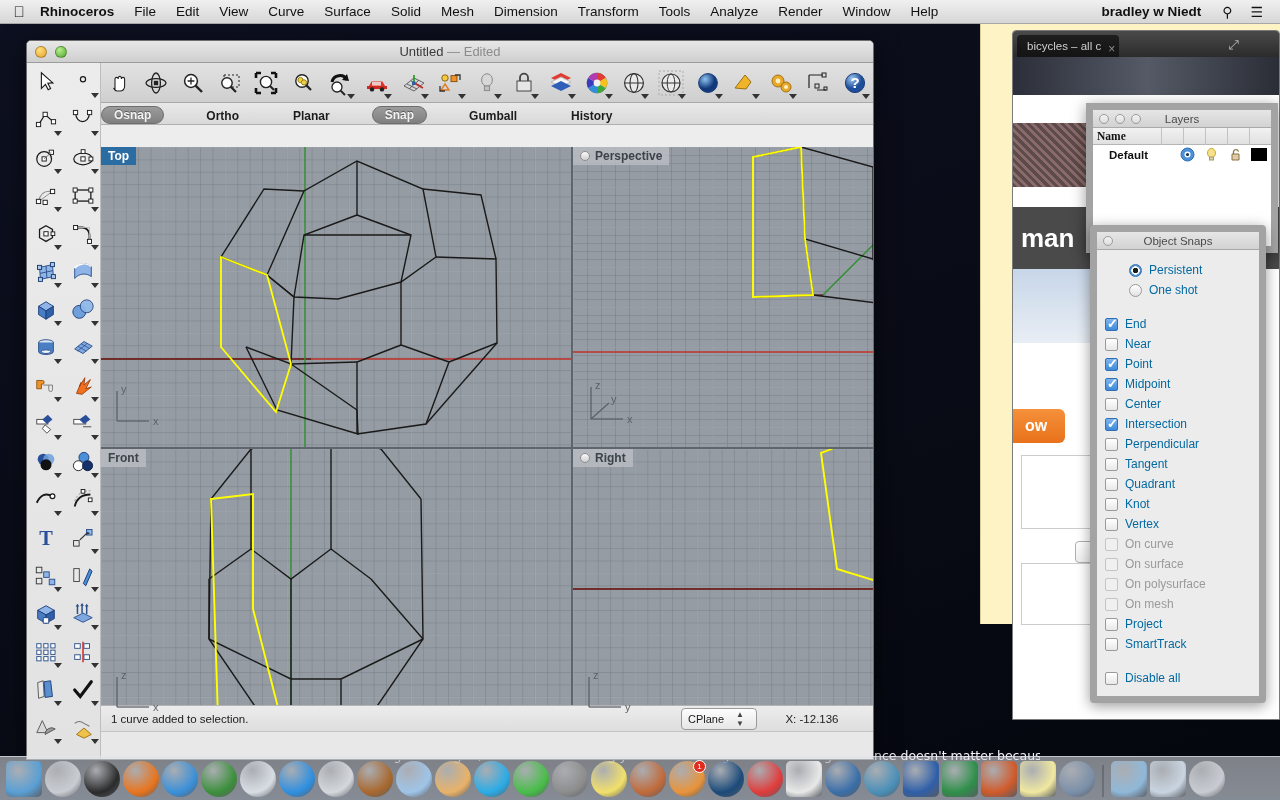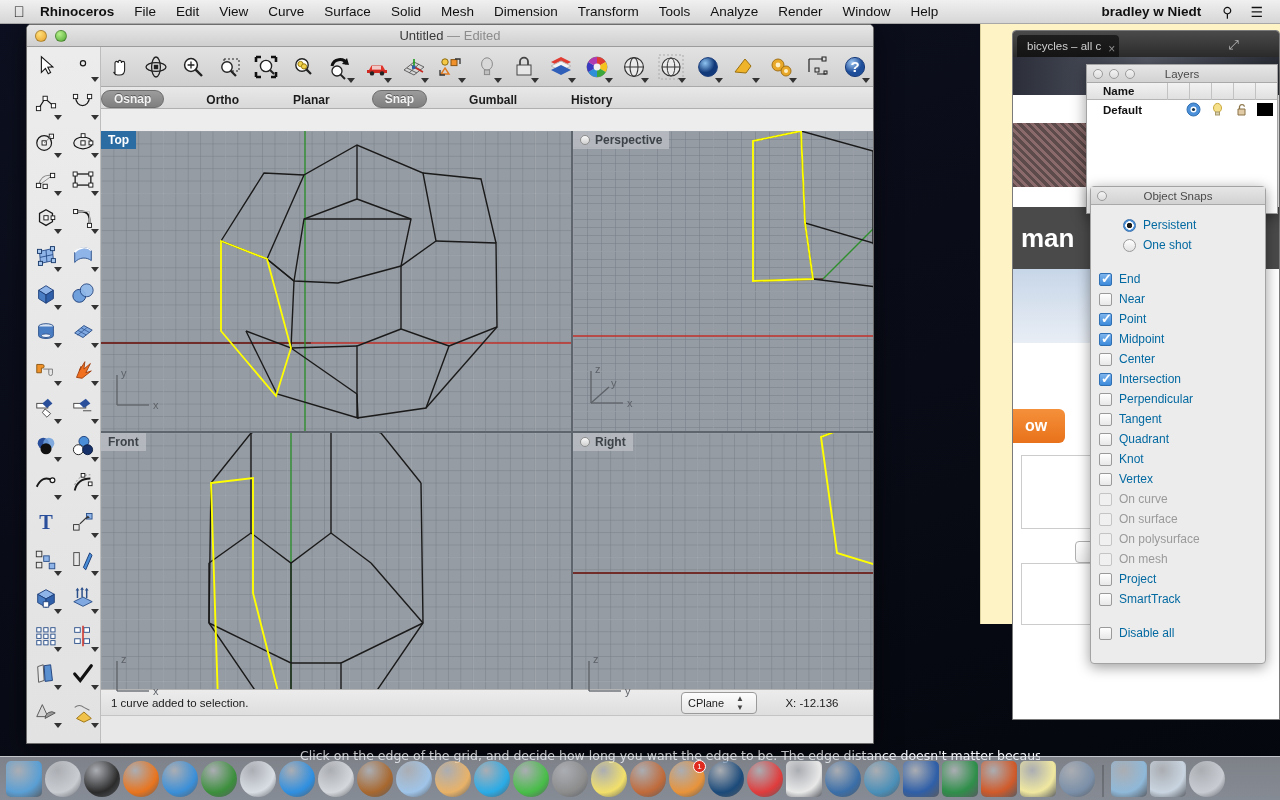--- a/index.html
+++ b/index.html
@@ -52,21 +52,21 @@
   .bb-orange { position:absolute; left:-6px; top:352px; width:58px; height:34px;
      background:linear-gradient(#f5903a,#e8721b); border-radius:6px; color:#fff;
      font-size:16px; font-weight:bold; text-align:center; line-height:34px; }
   .bb-pill { position:absolute; left:62px; top:484px; width:34px; height:22px;
      border:1px solid #b0b0b0; border-radius:4px; background:linear-gradient(#fff,#eee); }
 
   #bg-yellow { left:980px; top:24px; width:300px; height:600px;
      background:#fdf3c4; border-left:1px solid #d8cf9c; }
 
   
-  #rhino { position:absolute; left:26px; top:24px; width:848px; height:720px; z-index:30;
+  #rhino { position:absolute; left:26px; top:40px; width:848px; height:720px; z-index:30;
      background:#ededed; border:1px solid #6d6d6d; border-radius:5px 5px 0 0;
      box-shadow:0 6px 26px rgba(0,0,0,.55); overflow:hidden; }
 
   .titlebar { height:22px; background:linear-gradient(#e7e7e7,#cfcfcf);
      border-bottom:1px solid #9c9c9c; position:relative; }
   .traffic { position:absolute; left:8px; top:5px; display:flex; gap:8px; }
   .tl { width:12px; height:12px; border-radius:50%; border:1px solid rgba(0,0,0,.28); }
   .tl.y { background:radial-gradient(circle at 35% 30%,#ffdf7a,#e8a22a); }
   .tl.g { background:radial-gradient(circle at 35% 30%,#b6f08a,#4ea832); }
   .title { text-align:center; line-height:22px; font-size:13px; color:#3a3a3a; }
@@ -124,30 +124,30 @@
   .cplane { margin-left:auto; display:flex; align-items:center; }
   .cpsel { border:1px solid #9a9a9a; border-radius:4px; background:linear-gradient(#fdfdfd,#e6e6e6);
      padding:1px 6px; font-size:11px; display:flex; align-items:center; gap:12px; min-width:76px; }
   .cpsel .stp { font-size:8px; line-height:9px; color:#444; }
   .coord { width:96px; text-align:center; padding-left:14px; }
   .cmdstrip { position:absolute; left:74px; bottom:0; width:944px; height:28px; background:#e8e8e8;
      border-top:1px solid #c4c4c4; }
 
   
   .panel { position:absolute; z-index:50; background:#ececec;
-     border:1px solid #a3a3a3; box-shadow:0 3px 14px rgba(0,0,0,.4); }
+     border:7px solid #a3a3a3; box-shadow:0 3px 14px rgba(0,0,0,.4);margin-top:39px; }
   .phead { height:18px; background:linear-gradient(#e6e6e6,#d2d2d2); border-bottom:1px solid #a9a9a9;
      position:relative; text-align:center; font-size:11.5px; color:#4a4a4a; line-height:18px; }
   .pdot { position:absolute; top:4px; width:10px; height:10px; border-radius:50%;
      background:linear-gradient(#f4f4f4,#dcdcdc); border:1px solid #9b9b9b; }
 
   #layers-panel { left:1086px; top:64px; width:192px; height:150px; background:#fff; }
   .lyr-head { height:17px; background:linear-gradient(#f2f2f2,#e0e0e0); border-bottom:1px solid #b5b5b5;
      font-size:11.5px; font-weight:bold; color:#111; display:flex; align-items:center; }
-  .lyr-head .nm { padding-left:16px; flex:1; }
+  .lyr-head .nm { padding-left:4px; flex:1;font-family:Liberation Serif, serif; }
   .lyr-head .sp { width:22px; border-left:1px solid #c2c2c2; height:17px; }
   .lyr-row { height:20px; display:flex; align-items:center; font-size:11.5px; color:#111; }
   .lyr-row .nm { padding-left:16px; flex:1; font-weight:bold; }
   .lyr-row .cell { width:24px; text-align:center; }
   .swatch { display:inline-block; width:16px; height:13px; background:#000; }
 
   #osnap-panel { left:1090px; top:186px; width:176px; height:478px; border-radius:4px; }
   .radio-row, .chk-row { display:flex; align-items:center; font-size:12px; color:#0369a1; height:20px; }
   .radio-row { padding-left:32px; }
   .chk-row { padding-left:8px; }

